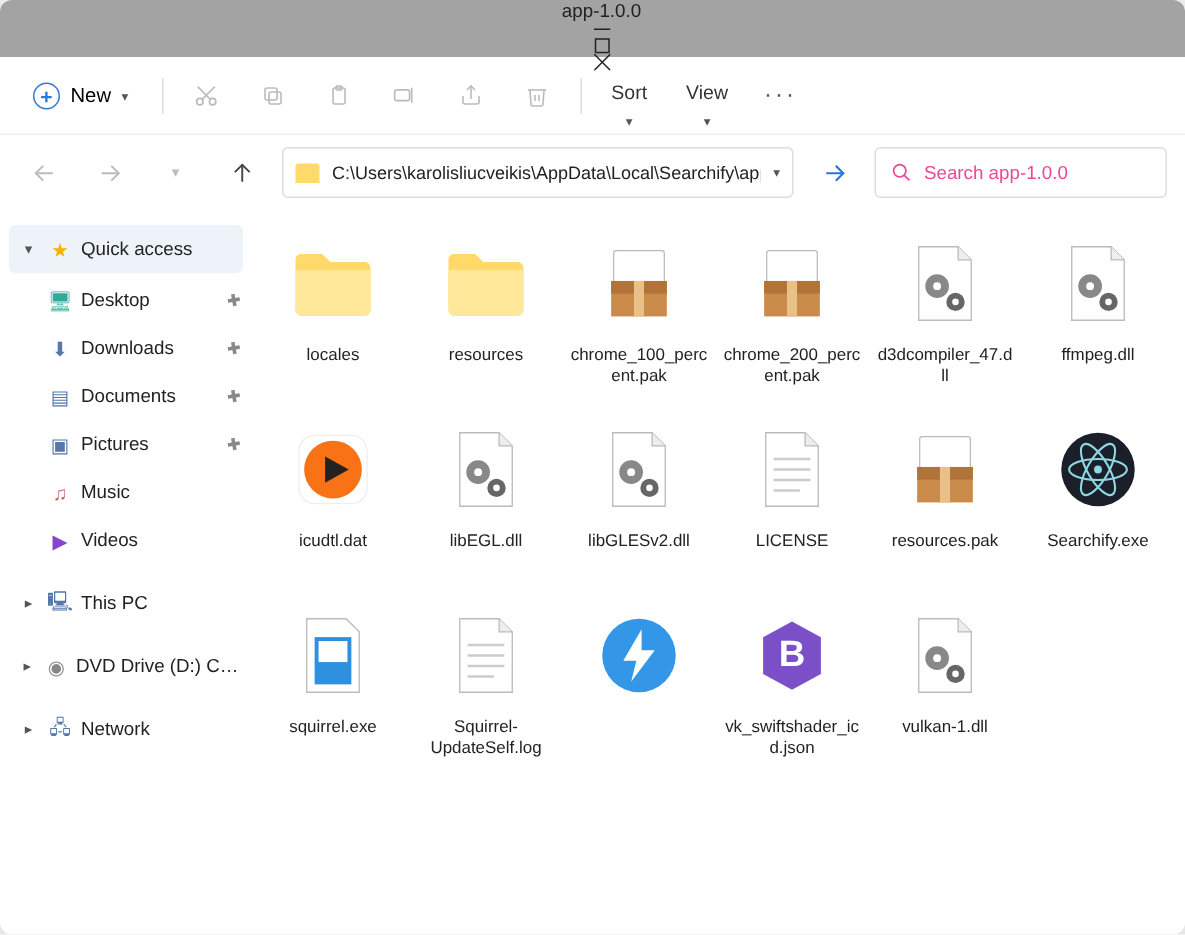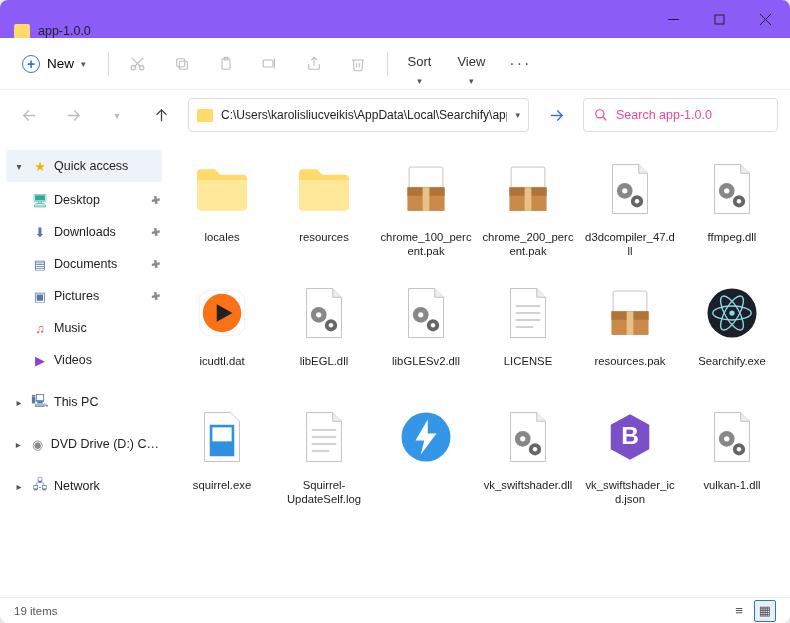--- a/index.html
+++ b/index.html
@@ -1,18 +1,18 @@
 <!DOCTYPE html>
 <html><head>
 <meta charset="utf-8">
 <style>
 * { margin:0; padding:0; box-sizing:border-box; font-family:"Segoe UI",Arial,sans-serif; user-select:none; }
 body { background:#f0f0f0; width:790px; height:623px; overflow:hidden; }
 .window { width:790px; height:623px; background:#fff; border-radius:8px; display:flex; flex-direction:column; box-shadow:0 4px 20px rgba(0,0,0,.1); overflow:hidden; }
-.titlebar { height:38px; display:flex; align-items:flex-end; padding:0 2px 0 14px; background:#8b5cf6; }
+.titlebar { height:38px; display:flex; align-items:center; padding:0 2px 0 14px; background:#a3a3a3;flex-direction:column; }
 .titlebar .ti { width:16px; height:14px; background:#ffd96a; border-radius:2px 2px 0 0; position:relative; margin-right:8px; }
 .titlebar .title { font-size:12.5px; color:#222; flex:1; }
 .winbtn { width:46px; height:38px; display:flex; align-items:center; justify-content:center; color:#222; font-size:11px; }
 .toolbar { height:52px; display:flex; align-items:center; padding:0 10px; gap:6px; border-bottom:1px solid #eee; }
 .newbtn { display:flex; align-items:center; height:34px; padding:0 12px; border-radius:4px; gap:7px; }
 .newic { width:18px; height:18px; border:1.4px solid #2f78d4; border-radius:50%; display:flex; align-items:center; justify-content:center; color:#2f78d4; font-size:14px; font-weight:600; }
 .tbtn { width:38px; height:38px; display:flex; align-items:center; justify-content:center; color:#555; border-radius:4px; }
 .tbtn.dis { color:#bbb; }
 .vsep { width:1px; height:24px; background:#ddd; margin:0 4px; }
 .drop { display:flex; align-items:center; height:34px; padding:0 10px; gap:7px; color:#333; font-size:13px; border-radius:4px;flex-direction:column; }
@@ -405,57 +405,37 @@
         <div class="item">
           <div class="ic">
             <svg width="56" height="56" viewBox="0 0 64 64">
               <circle cx="32" cy="32" r="28" fill="#3496e6"></circle>
               <polygon points="34,12 20,36 30,36 26,52 44,28 34,28" fill="#fff"></polygon>
             </svg>
           </div>
         </div>
         <div class="item">
           <div class="ic">
+            <svg width="56" height="56" viewBox="0 0 64 64">
+              <polygon points="32,6 54,18 54,46 32,58 10,46 10,18" fill="#7a4fc8"></polygon>
+              <text x="32" y="40" text-anchor="middle" font-family="serif" font-weight="bold" font-size="28" fill="#fff">B</text>
+            </svg>
+          </div>
+          <div class="lbl">vk_swiftshader_icd.json</div>
+        </div>
+        <div class="item">
+          <div class="ic">
             <svg width="50" height="56" viewBox="0 0 56 64">
               <path d="M8 4h30l10 10v46H8z" fill="#fff" stroke="#bbb"></path>
               <path d="M38 4v10h10" fill="#eee" stroke="#bbb"></path>
               <circle cx="22" cy="34" r="9" fill="#888"></circle>
               <circle cx="22" cy="34" r="3" fill="#fff"></circle>
               <circle cx="36" cy="46" r="7" fill="#666"></circle>
               <circle cx="36" cy="46" r="2.5" fill="#fff"></circle>
             </svg>
           </div>
-          <div class="lbl">vk_swiftshader.dll</div>
-        </div>
-        <div class="item">
-          <div class="ic">
-            <svg width="56" height="56" viewBox="0 0 64 64">
-              <polygon points="32,6 54,18 54,46 32,58 10,46 10,18" fill="#7a4fc8"></polygon>
-              <text x="32" y="40" text-anchor="middle" font-family="serif" font-weight="bold" font-size="28" fill="#fff">B</text>
-            </svg>
-          </div>
-          <div class="lbl">vk_swiftshader_icd.json</div>
-        </div>
-        <div class="item">
-          <div class="ic">
-            <svg width="50" height="56" viewBox="0 0 56 64">
-              <path d="M8 4h30l10 10v46H8z" fill="#fff" stroke="#bbb"></path>
-              <path d="M38 4v10h10" fill="#eee" stroke="#bbb"></path>
-              <circle cx="22" cy="34" r="9" fill="#888"></circle>
-              <circle cx="22" cy="34" r="3" fill="#fff"></circle>
-              <circle cx="36" cy="46" r="7" fill="#666"></circle>
-              <circle cx="36" cy="46" r="2.5" fill="#fff"></circle>
-            </svg>
-          </div>
           <div class="lbl">vulkan-1.dll</div>
         </div>
       </div>
   </div>
 
-  <div class="status">
-    <span>19 items</span>
-    <div class="vm">
-      <div class="vmbtn">≡</div>
-      <div class="vmbtn act">▦</div>
-    </div>
-  </div>
 
 </div>
 
 </body></html>

